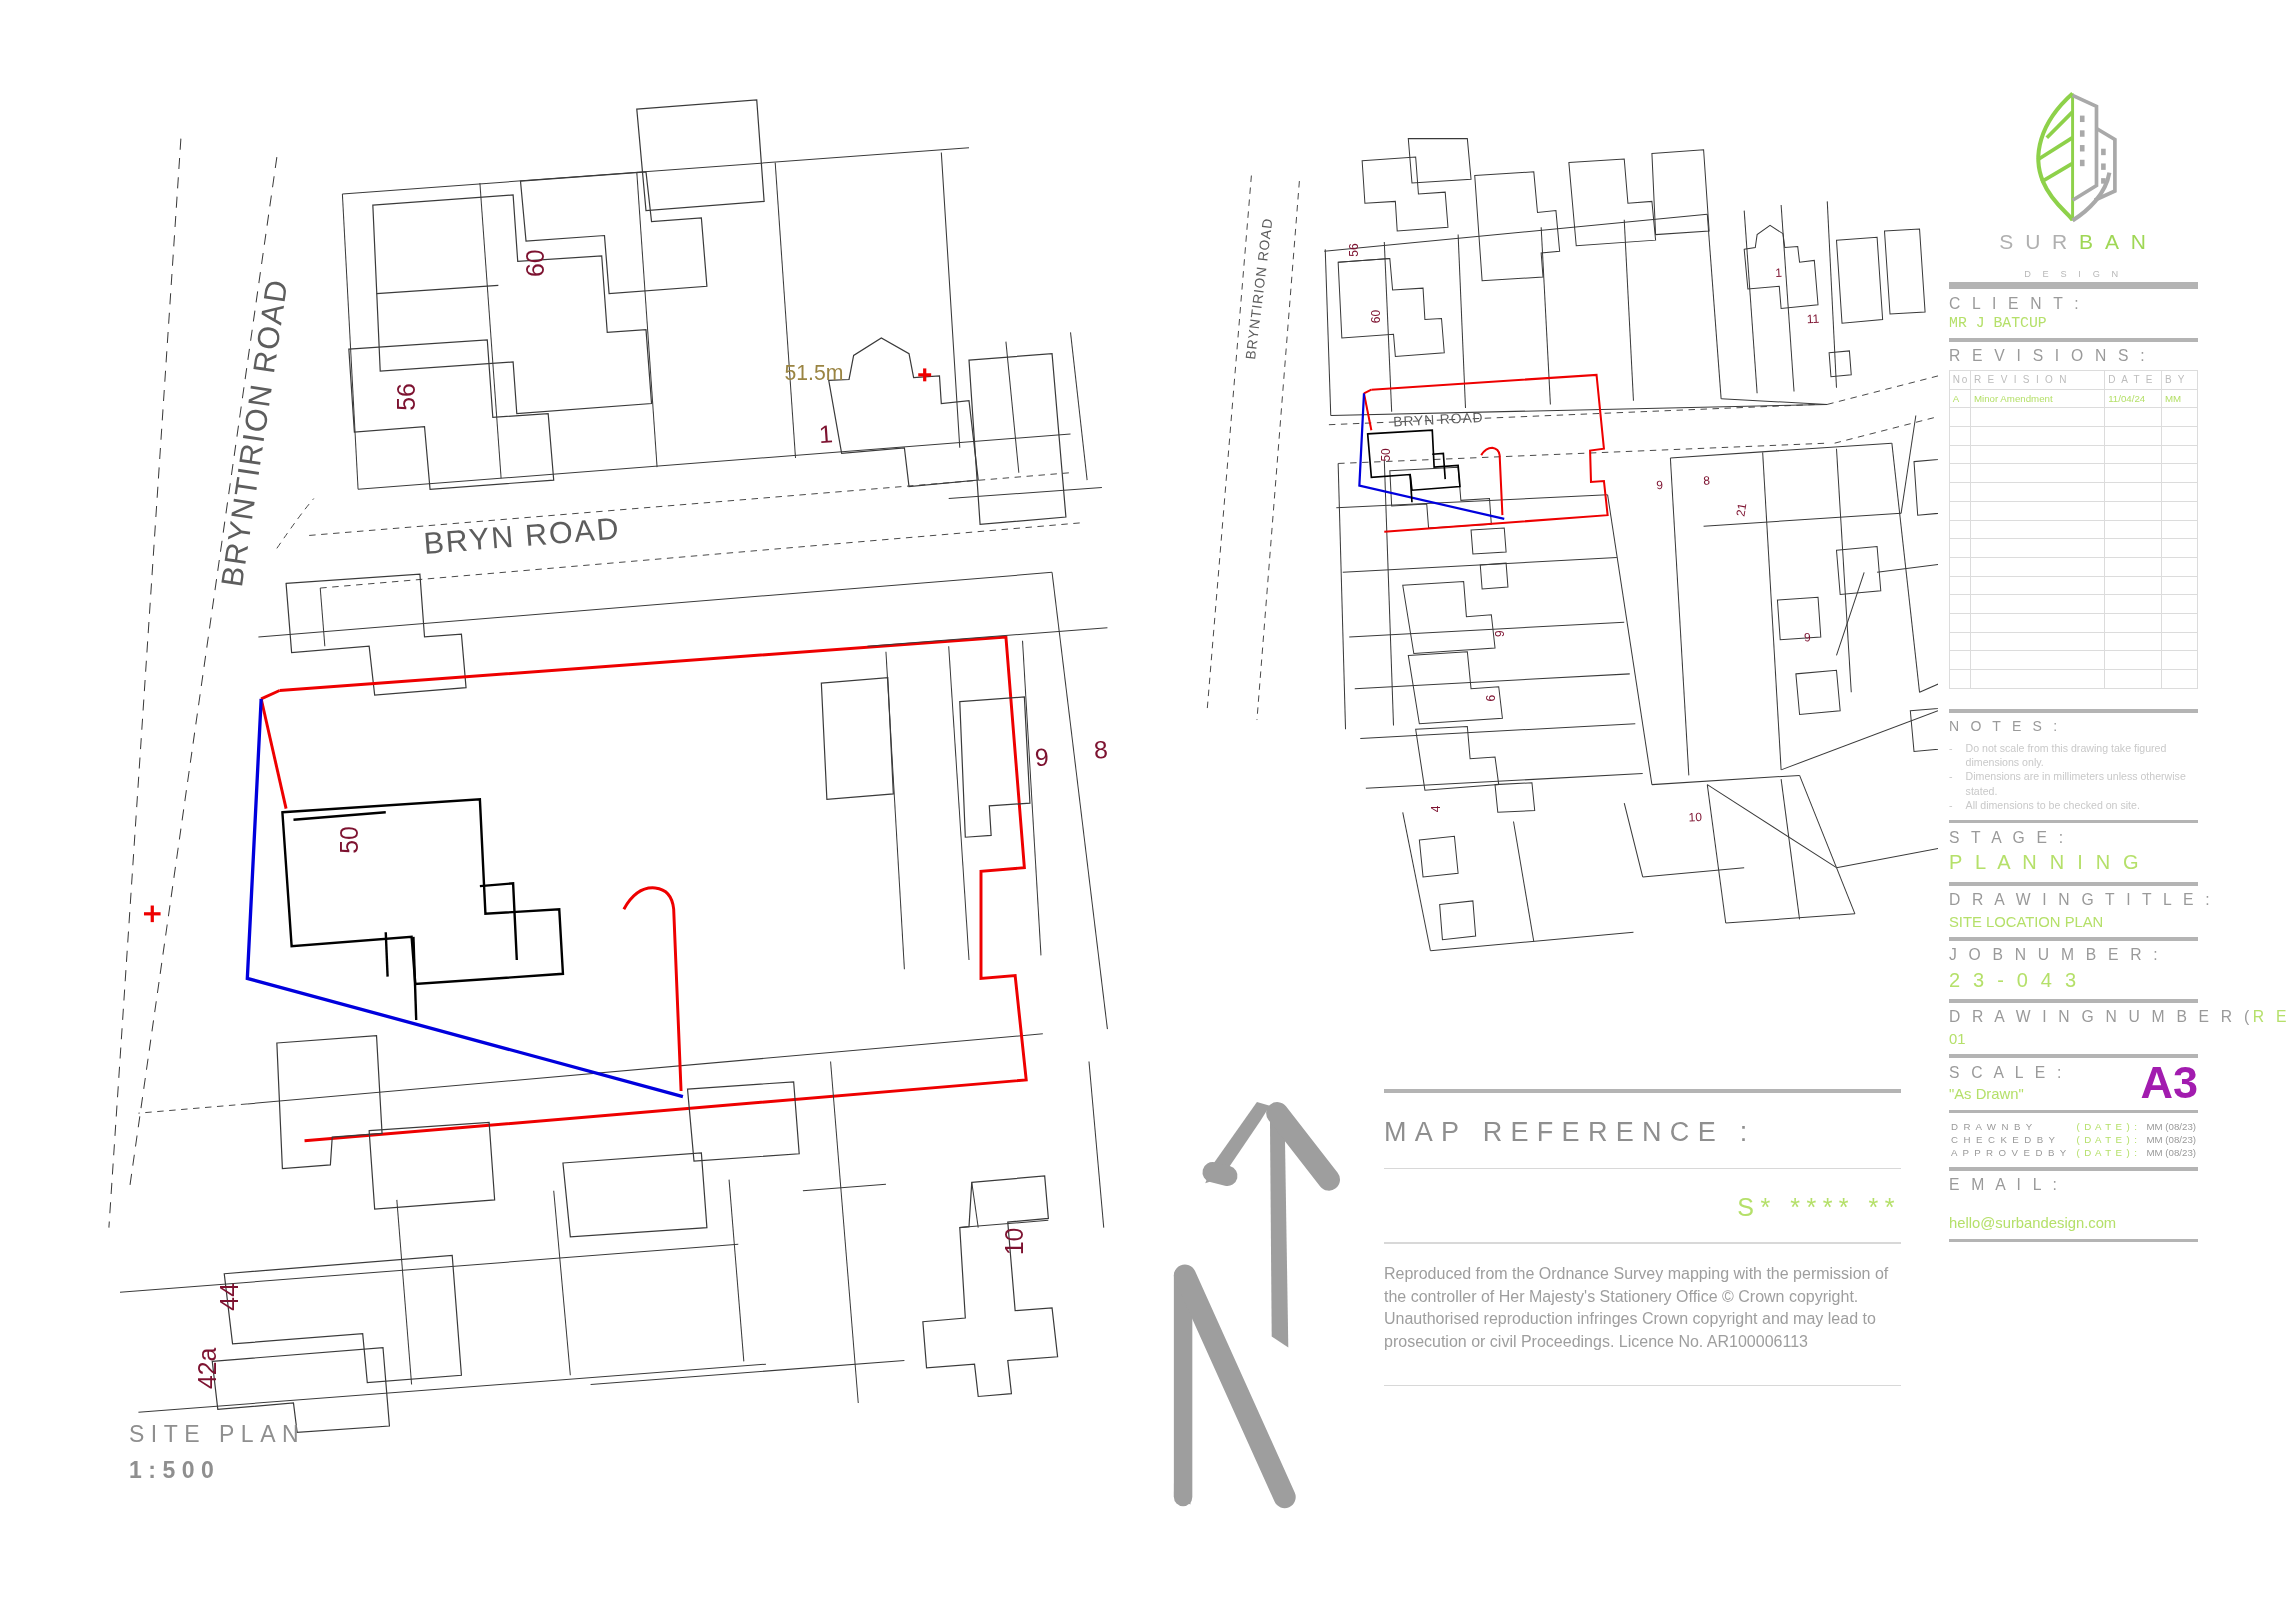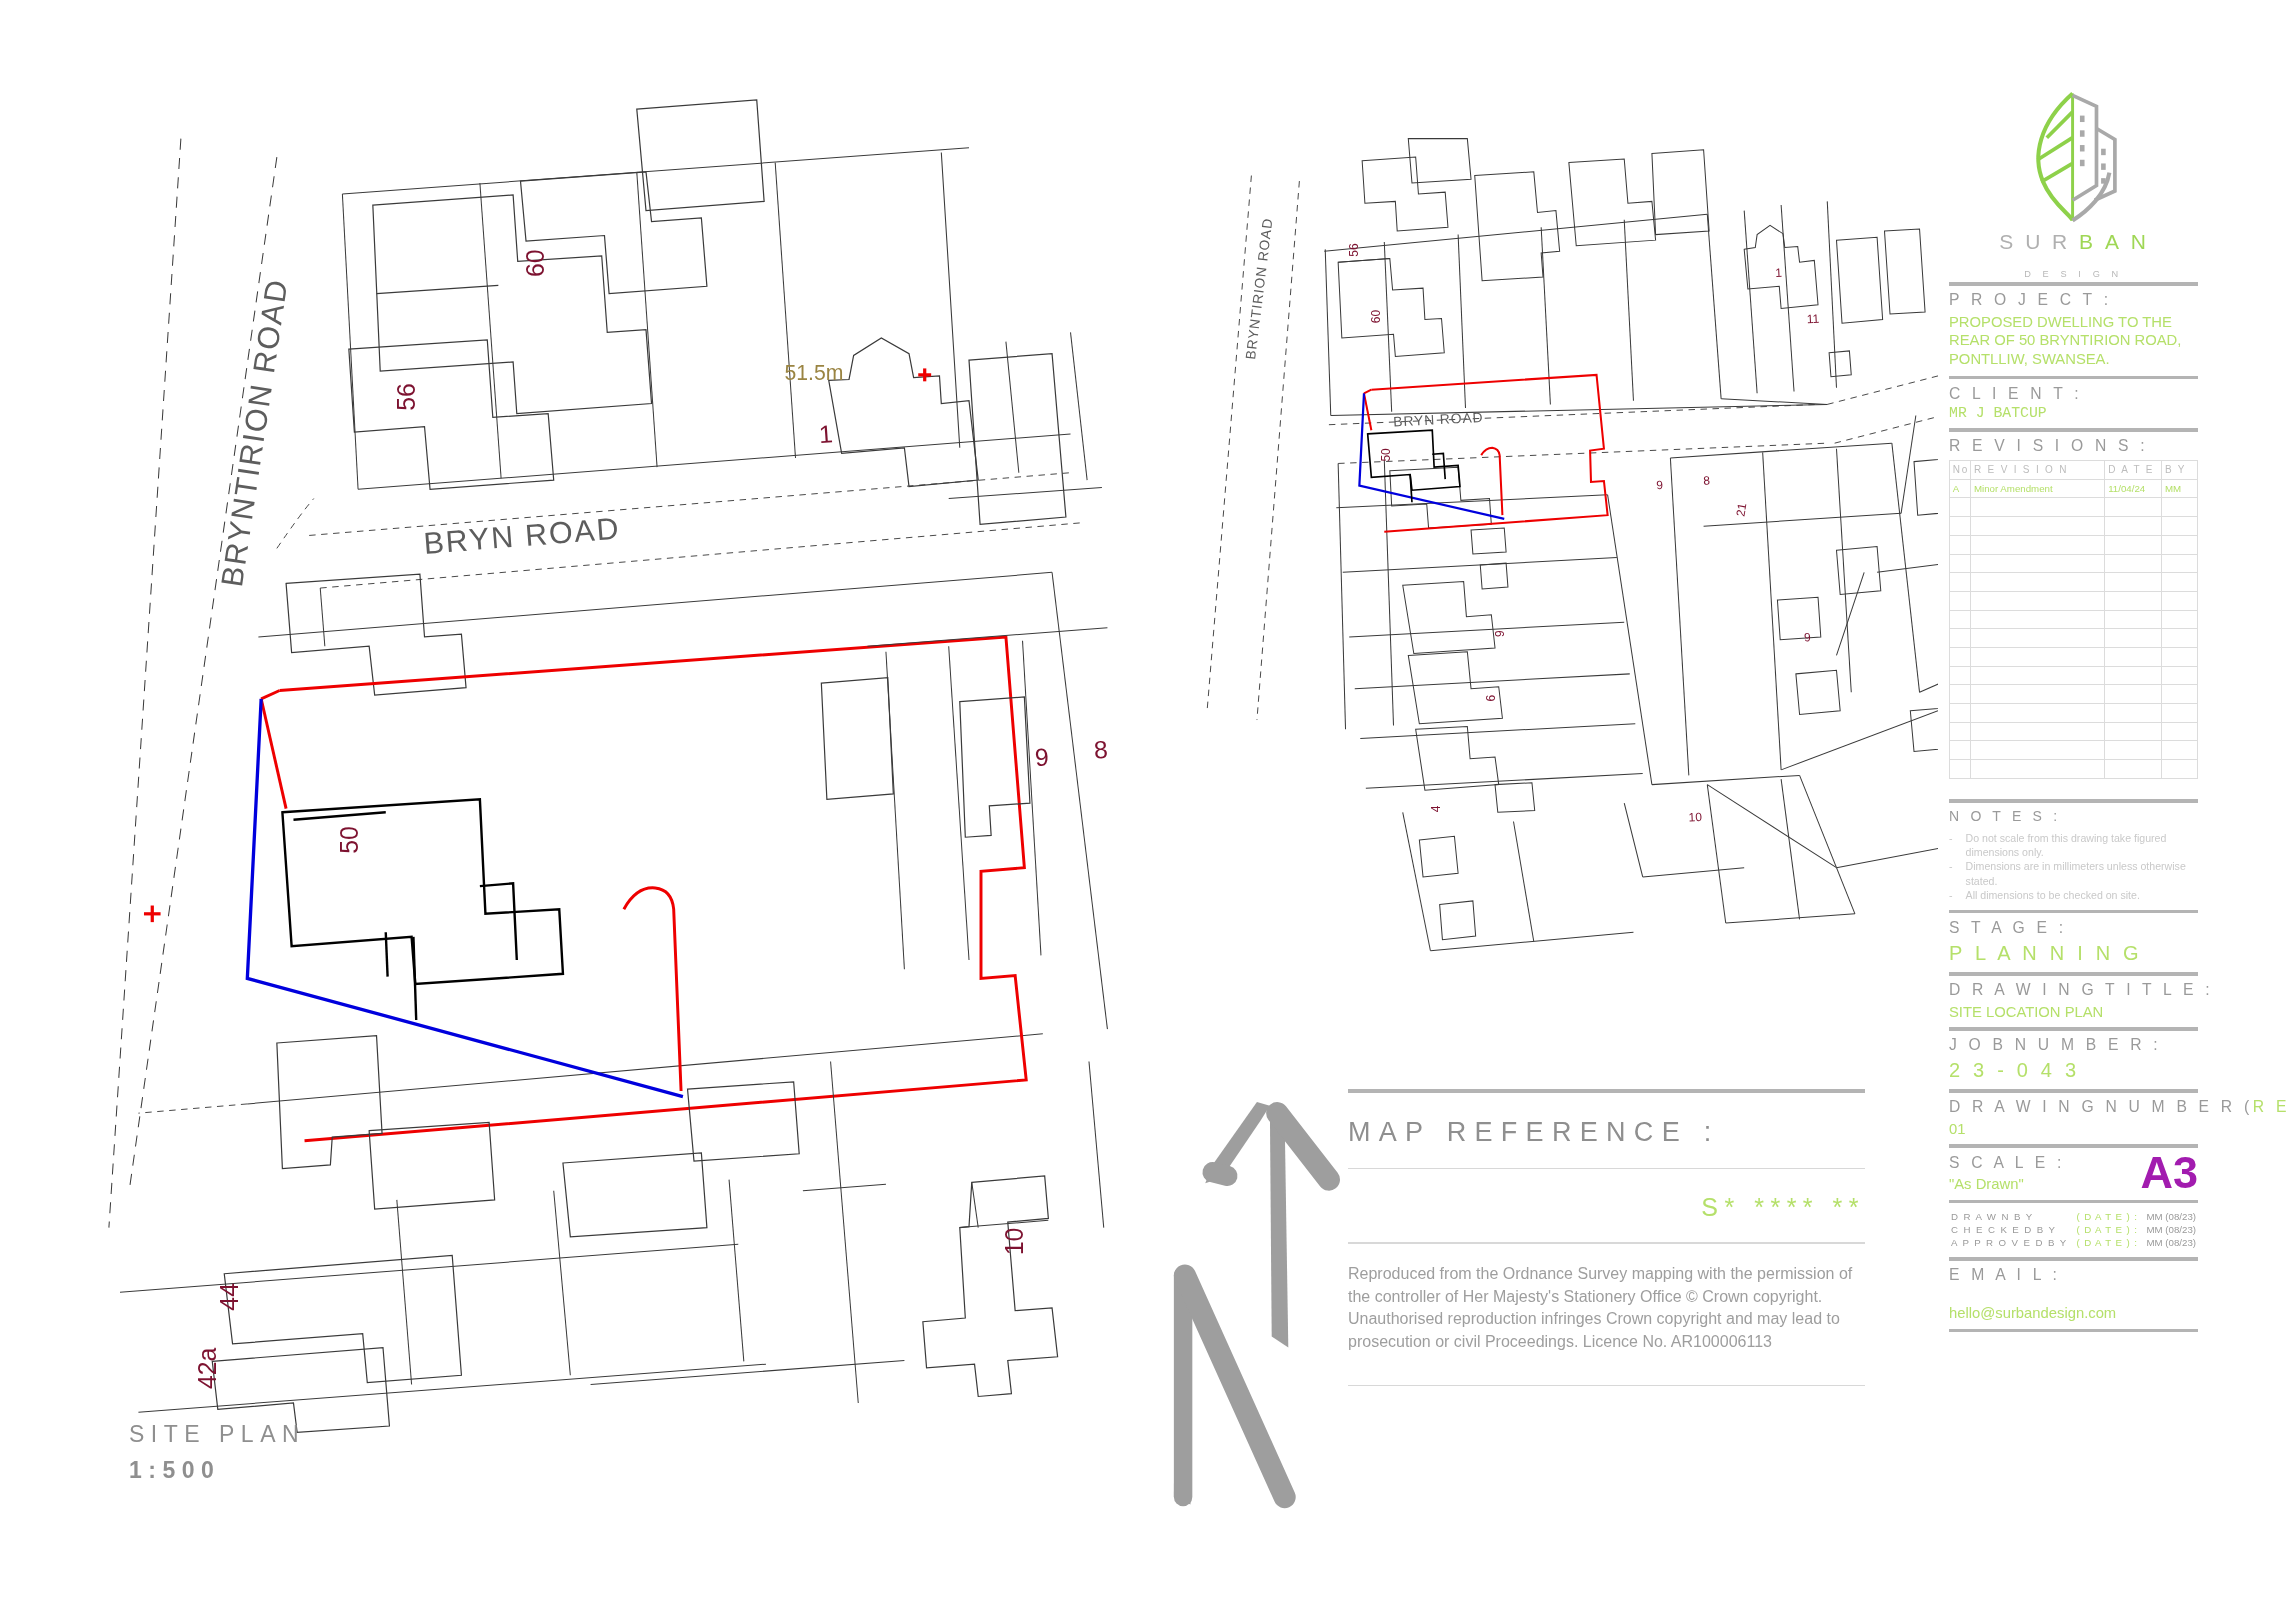--- a/index.html
+++ b/index.html
@@ -33,21 +33,21 @@
   .hn-s{fill:#7d1230;font-family:"Liberation Sans",sans-serif;font-size:13px;}
   .rd{fill:#5d5d5d;font-family:"Liberation Sans",sans-serif;font-size:33px;letter-spacing:2px;}
   .rd-s{fill:#5d5d5d;font-family:"Liberation Sans",sans-serif;font-size:15px;letter-spacing:1px;}
   .spot{fill:#9a8442;font-family:"Liberation Sans",sans-serif;font-size:23px;}
   .xmark{stroke:#ee0000;stroke-width:3.5;}
 
   .capt{letter-spacing:6.5px;font-size:23px;color:#8f8f8f;white-space:nowrap;}
   .capt2{letter-spacing:6.5px;font-size:23px;color:#8f8f8f;white-space:nowrap;}
 
   
-  #mapref{position:absolute;left:1348px;top:1089px;width:517px;}
+  #mapref{position:absolute;left:1384px;top:1089px;width:517px;}
   #mapref .title{letter-spacing:8.3px;font-size:27px;color:#8f8f8f;}
   #mapref .code{color:#b5e06a;font-size:25px;letter-spacing:6.5px;text-align:right;}
   #mapref .copy{color:#9e9e9e;font-size:16px;line-height:1.42;}
 
   
   #titleblock{position:absolute;left:1949px;top:88px;width:249px;}
   #titleblock .block{padding:5.5px 0 7.4px 0;}
   .logo-wrap{height:194px;position:relative;}
   .brand{display:flex;justify-content:center;gap:10px;font-size:21px;letter-spacing:1.8px;margin-top:3.7px;}
   .brand .g{color:#b0b0b0;}
@@ -381,24 +381,20 @@
         <span class="g">R</span>
         <span class="n">B</span>
         <span class="n">A</span>
         <span class="n">N</span>
       </div>
       <div class="brandsub">D E S I G N</div>
     </div>
 
     <div class="hr"></div>
 
-    <div class="block">
-      <div class="lbl">P R O J E C T :</div>
-      <div class="val" style="margin-top:3.7px;line-height:1.25;white-space:normal;">PROPOSED DWELLING TO THE REAR OF 50 BRYNTIRION ROAD, PONTLLIW, SWANSEA.</div>
-    </div>
     <div class="hr"></div>
 
     <div class="block">
       <div class="lbl">C L I E N T :</div>
       <div class="val" style="margin-top:2px;font-family:Liberation Mono, monospace;">MR J BATCUP</div>
     </div>
     <div class="hr"></div>
 
     <div class="block">
       <div class="lbl">R E V I S I O N S :</div>

